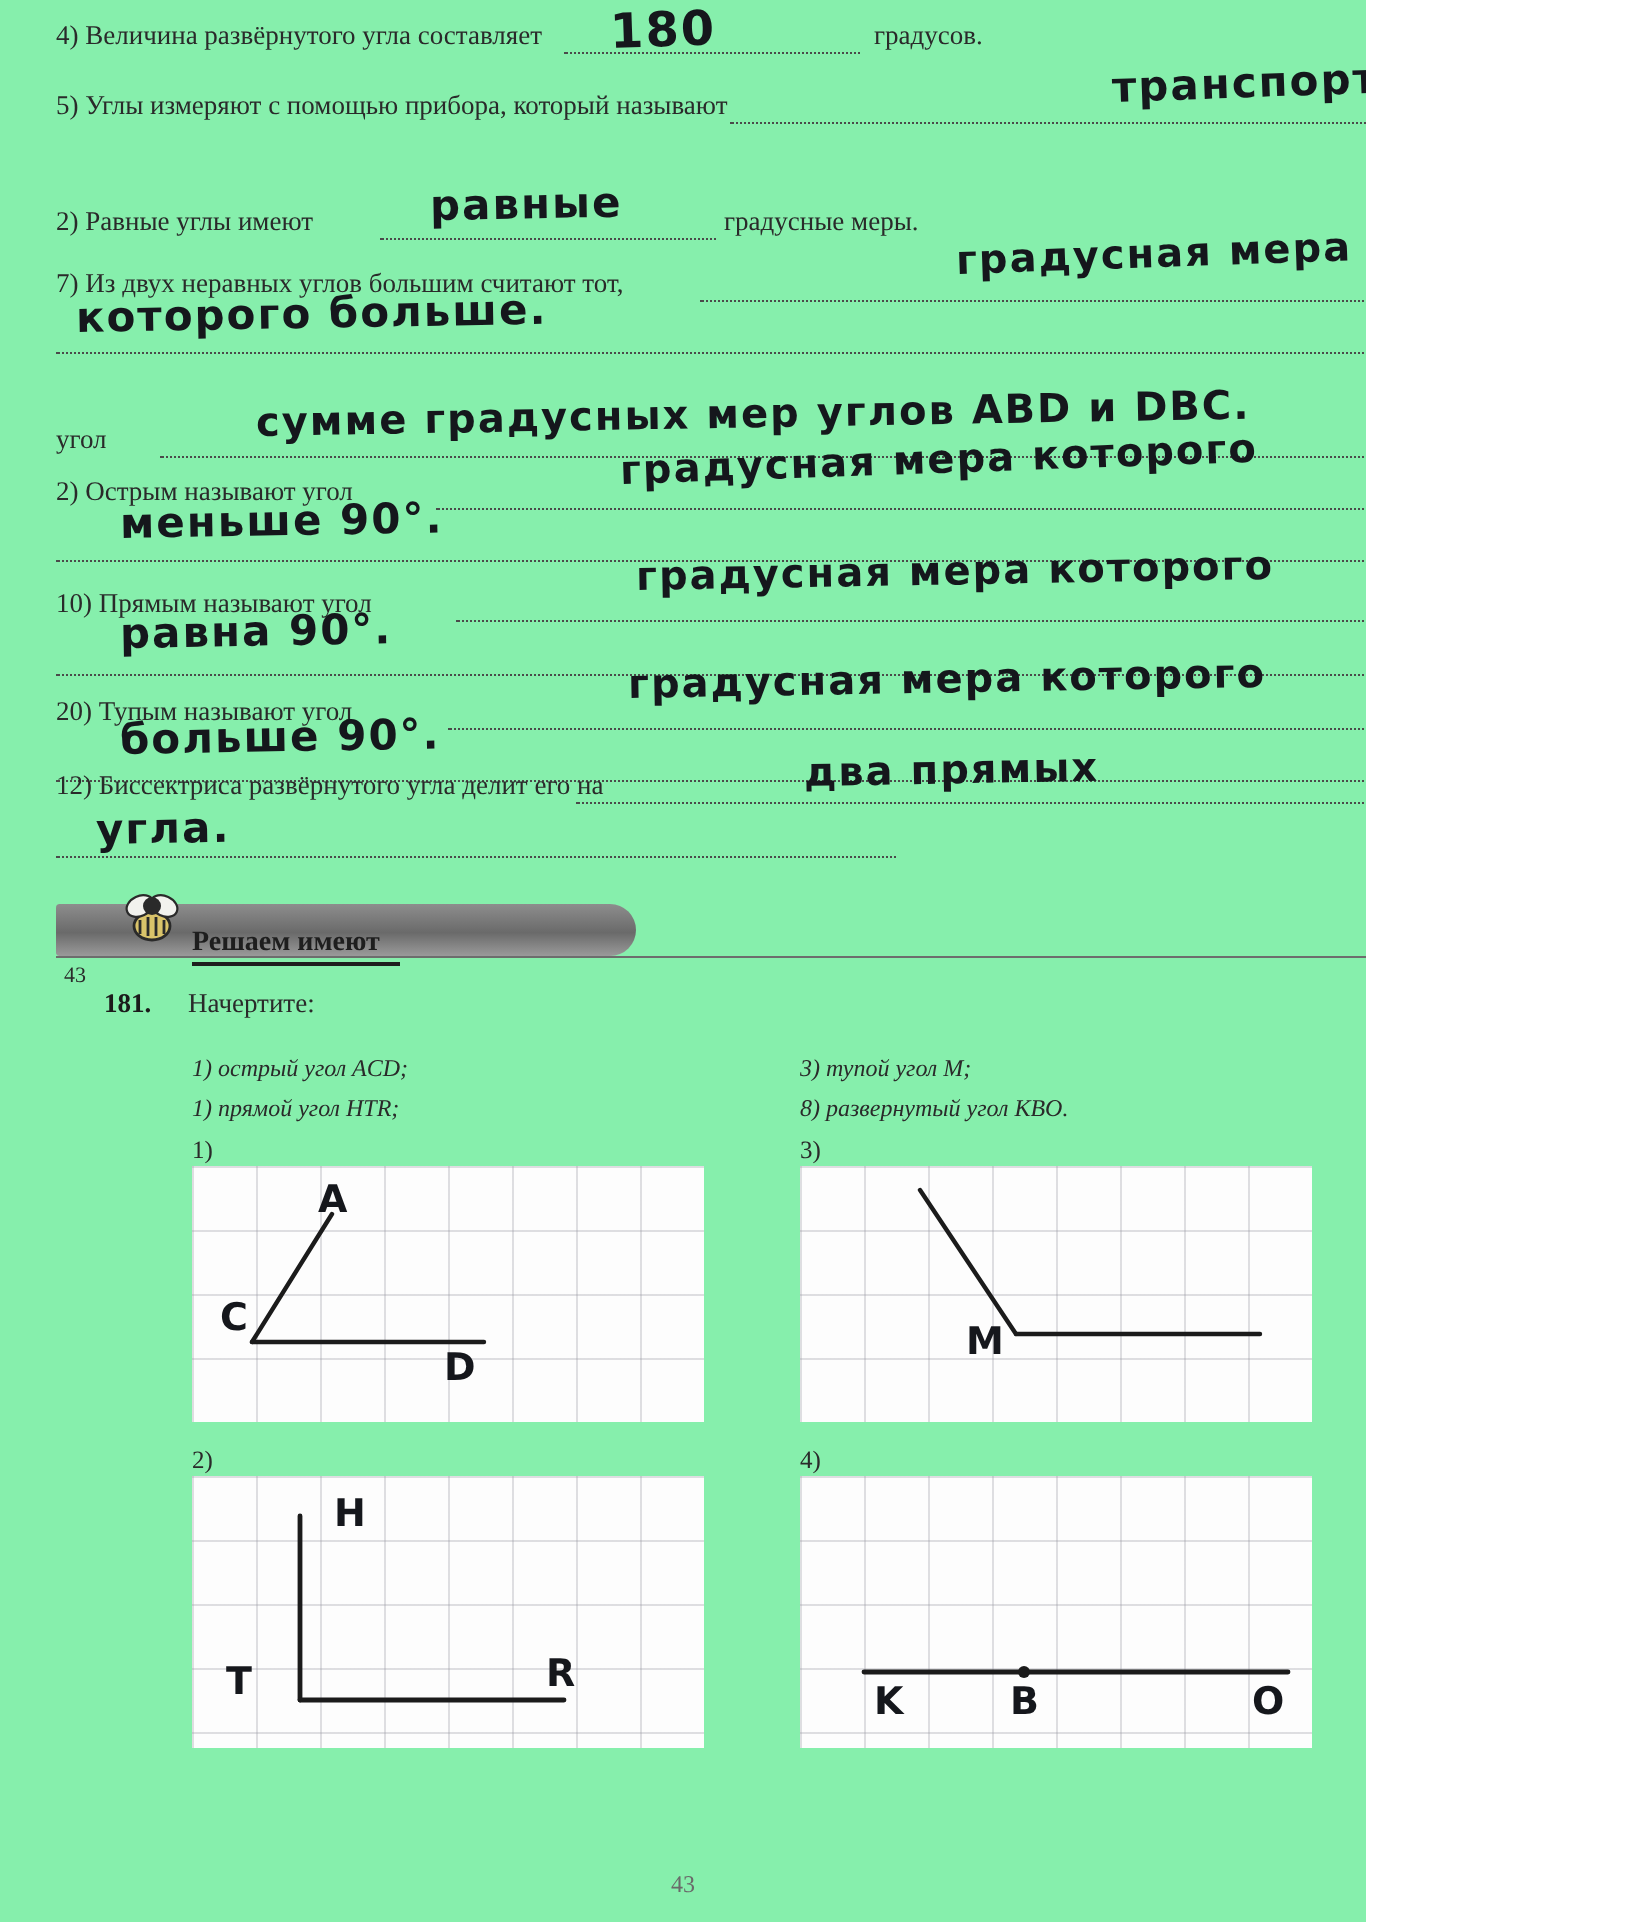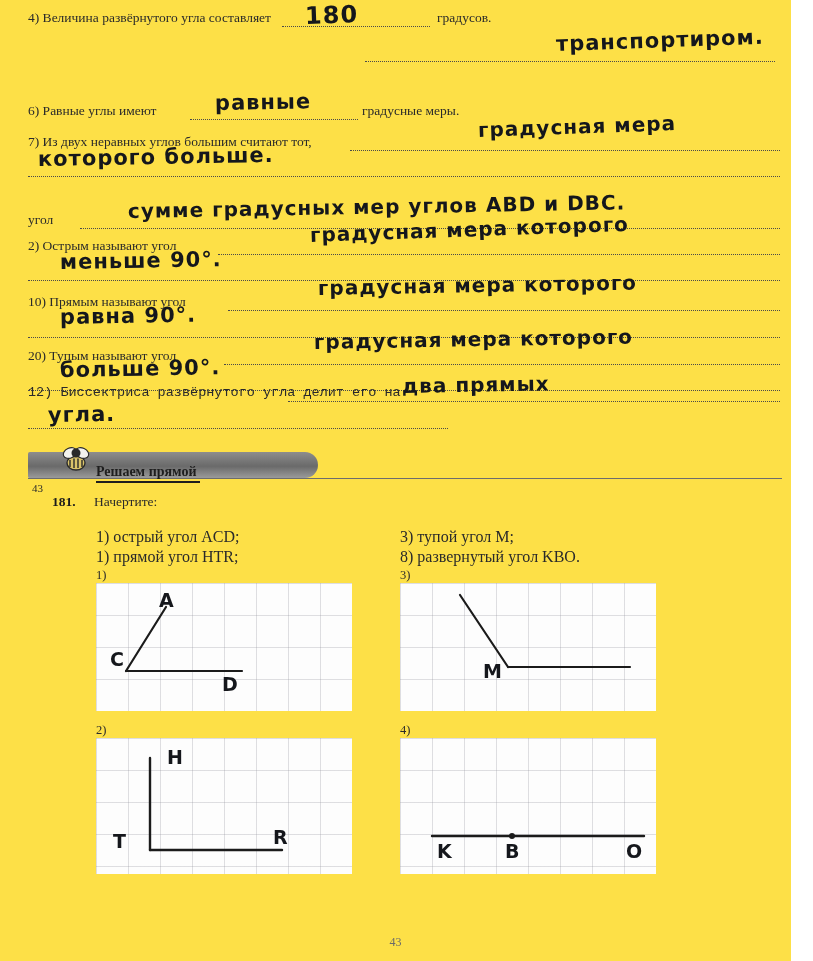--- a/index.html
+++ b/index.html
@@ -2,37 +2,37 @@
 <html><head>
 <meta charset="utf-8">
 <style>
   html, body {
     margin: 0;
     padding: 0;
     background: #ffffff;
   }
   .page {
     position: relative;
-    width: 791px;
+    width: 683px;
     height: 961px;
-    background: #fde047;
+    background: #86efac;
     overflow: hidden;
     font-family: "Liberation Serif", serif;
     color: #1b1b1b;
   }
   
   .printed {
     position: absolute;
     font-family: "Liberation Serif", serif;
     font-size: 13.5px;
     line-height: 1.25;
     color: #2a2a2a;
     white-space: nowrap;
   }
-  .printed.small { font-size: 16px; }
+  .printed.small { font-size: 12px; font-style: italic; }
   
   .rule {
     position: absolute;
     border-bottom: 1px dotted #4a4a4a;
     height: 0;
   }
   
   .hand {
     position: absolute;
     font-family: "DejaVu Sans", sans-serif;
@@ -118,24 +118,25 @@
 </head>
 <body>
 
 <div class="page">
 
   <div class="printed" style="left:28px; top:10px;">4) Величина развёрнутого угла составляет</div>
   <div class="rule" style="left:282px; top:26px; width:148px;"></div>
   <div class="printed" style="left:437px; top:10px;">градусов.</div>
   <div class="hand" style="left:305px; top:2px; font-size:24px; transform:rotate(-2deg);">180</div>
 
+  <div class="printed" style="left:28px; top:45px;">5) Углы измеряют с помощью прибора, который называют</div>
   <div class="rule" style="left:365px; top:61px; width:410px;"></div>
   <div class="hand" style="left:556px; top:32px; font-size:21px; transform:rotate(-2deg);">транспортиром.</div>
 
-  <div class="printed" style="left:28px; top:103px;">6) Равные углы имеют</div>
+  <div class="printed" style="left:28px; top:103px;">2) Равные углы имеют</div>
   <div class="rule" style="left:190px; top:119px; width:168px;"></div>
   <div class="printed" style="left:362px; top:103px;">градусные меры.</div>
   <div class="hand" style="left:215px; top:91px; font-size:21px; transform:rotate(-1deg);">равные</div>
 
   <div class="printed" style="left:28px; top:134px;">7) Из двух неравных углов большим считают тот,</div>
   <div class="rule" style="left:350px; top:150px; width:430px;"></div>
   <div class="rule" style="left:28px; top:176px; width:752px;"></div>
   <div class="hand" style="left:478px; top:118px; font-size:20px; transform:rotate(-2deg);">градусная мера</div>
   <div class="hand" style="left:38px; top:147px; font-size:21px; transform:rotate(-1deg);">которого больше.</div>
 
@@ -154,36 +155,36 @@
   <div class="rule" style="left:28px; top:337px; width:752px;"></div>
   <div class="hand" style="left:318px; top:276px; font-size:20px; transform:rotate(-1deg);">градусная мера которого</div>
   <div class="hand" style="left:60px; top:305px; font-size:21px; transform:rotate(-1deg);">равна 90°.</div>
 
   <div class="printed" style="left:28px; top:348px;">20) Тупым называют угол</div>
   <div class="rule" style="left:224px; top:364px; width:556px;"></div>
   <div class="rule" style="left:28px; top:390px; width:752px;"></div>
   <div class="hand" style="left:314px; top:330px; font-size:20px; transform:rotate(-1deg);">градусная мера которого</div>
   <div class="hand" style="left:60px; top:358px; font-size:21px; transform:rotate(-1deg);">больше 90°.</div>
 
-  <div class="printed" style="left:28px; top:385px;font-family:Liberation Mono, monospace;">12) Биссектриса развёрнутого угла делит его на</div>
+  <div class="printed" style="left:28px; top:385px;">12) Биссектриса развёрнутого угла делит его на</div>
   <div class="rule" style="left:288px; top:401px; width:492px;"></div>
   <div class="rule" style="left:28px; top:428px; width:420px;"></div>
   <div class="hand" style="left:402px; top:374px; font-size:20px; transform:rotate(-1deg);">два прямых</div>
   <div class="hand" style="left:48px; top:403px; font-size:21px; transform:rotate(-1deg);">угла.</div>
 
   <div class="band-inner blur"></div>
   <div class="band-rule"></div>
   <svg class="draw bee" viewBox="0 0 40 40">
     <ellipse cx="20" cy="23" rx="9" ry="7" fill="#d9c36a" stroke="#2a2a2a" stroke-width="1.4"></ellipse>
     <path d="M14 20 L14 27 M18 18.5 L18 28 M22 18.5 L22 28 M26 20 L26 27" stroke="#2a2a2a" stroke-width="1.4"></path>
     <ellipse cx="14" cy="13" rx="7" ry="5" fill="#f2f2ee" stroke="#2a2a2a" stroke-width="1.1" transform="rotate(-25 14 13)"></ellipse>
     <ellipse cx="26" cy="13" rx="7" ry="5" fill="#f2f2ee" stroke="#2a2a2a" stroke-width="1.1" transform="rotate(25 26 13)"></ellipse>
     <circle cx="20" cy="13" r="4.5" fill="#2a2a2a"></circle>
   </svg>
-  <div class="band-label">Решаем прямой</div>
+  <div class="band-label">Решаем имеют</div>
   <div class="band-underline"></div>
   <div class="caption" style="left:32px; top:482px; font-size:11px;">43</div>
 
   <div class="tasknum" style="left:52px; top:494px;">181.</div>
   <div class="printed" style="left:94px; top:494px;">Начертите:</div>
 
   <div class="printed small" style="left:96px; top:527px;">1) острый угол ACD;</div>
   <div class="printed small" style="left:96px; top:547px;">1) прямой угол HTR;</div>
   <div class="printed small" style="left:400px; top:527px;">3) тупой угол M;</div>
   <div class="printed small" style="left:400px; top:547px;">8) развернутый угол KBO.</div>

